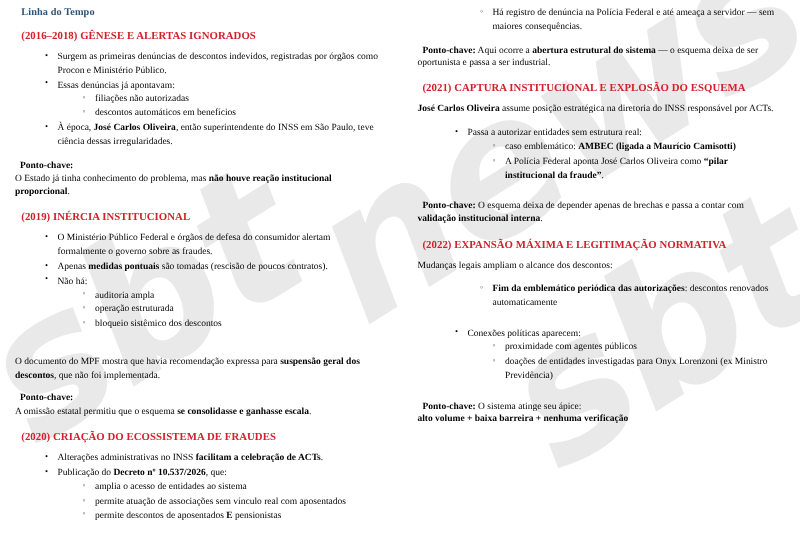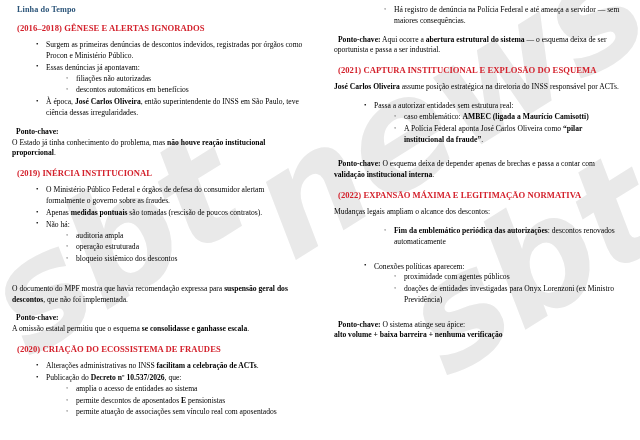--- a/index.html
+++ b/index.html
@@ -259,24 +259,24 @@
         <li>
           <span>Alterações administrativas no INSS <b>facilitam a celebração de ACTs</b>.</span>
         </li>
         <li>
           <span>Publicação do <b>Decreto nº 10.537/2026</b>, que:</span>
           <ul class="lvl2">
             <li>
               <span>amplia o acesso de entidades ao sistema</span>
             </li>
             <li>
+              <span>permite atuação de associações sem vínculo real com aposentados</span>
+            </li>
+            <li>
               <span>permite descontos de aposentados <b>E</b> pensionistas</span>
-            </li>
-            <li>
-              <span>permite atuação de associações sem vínculo real com aposentados</span>
             </li>
           </ul>
         </li>
       </ul>
     </div>
 
   </div>
 
   <div class="column col-right">
 

